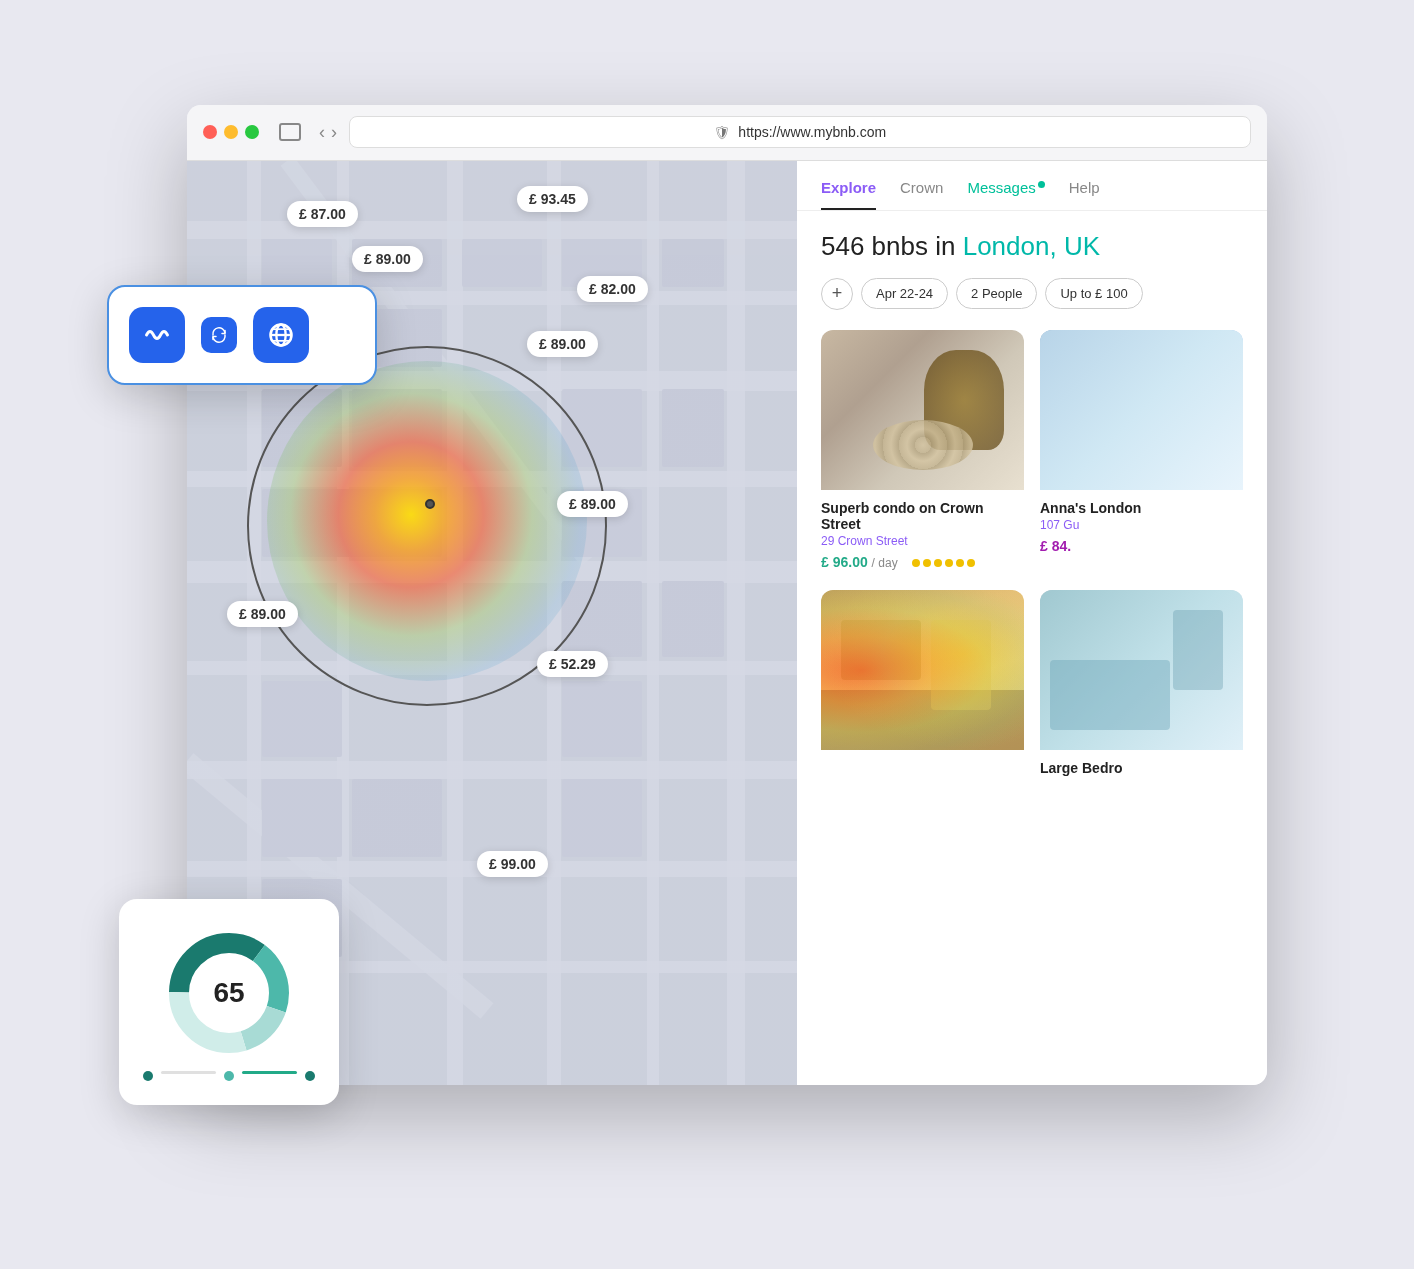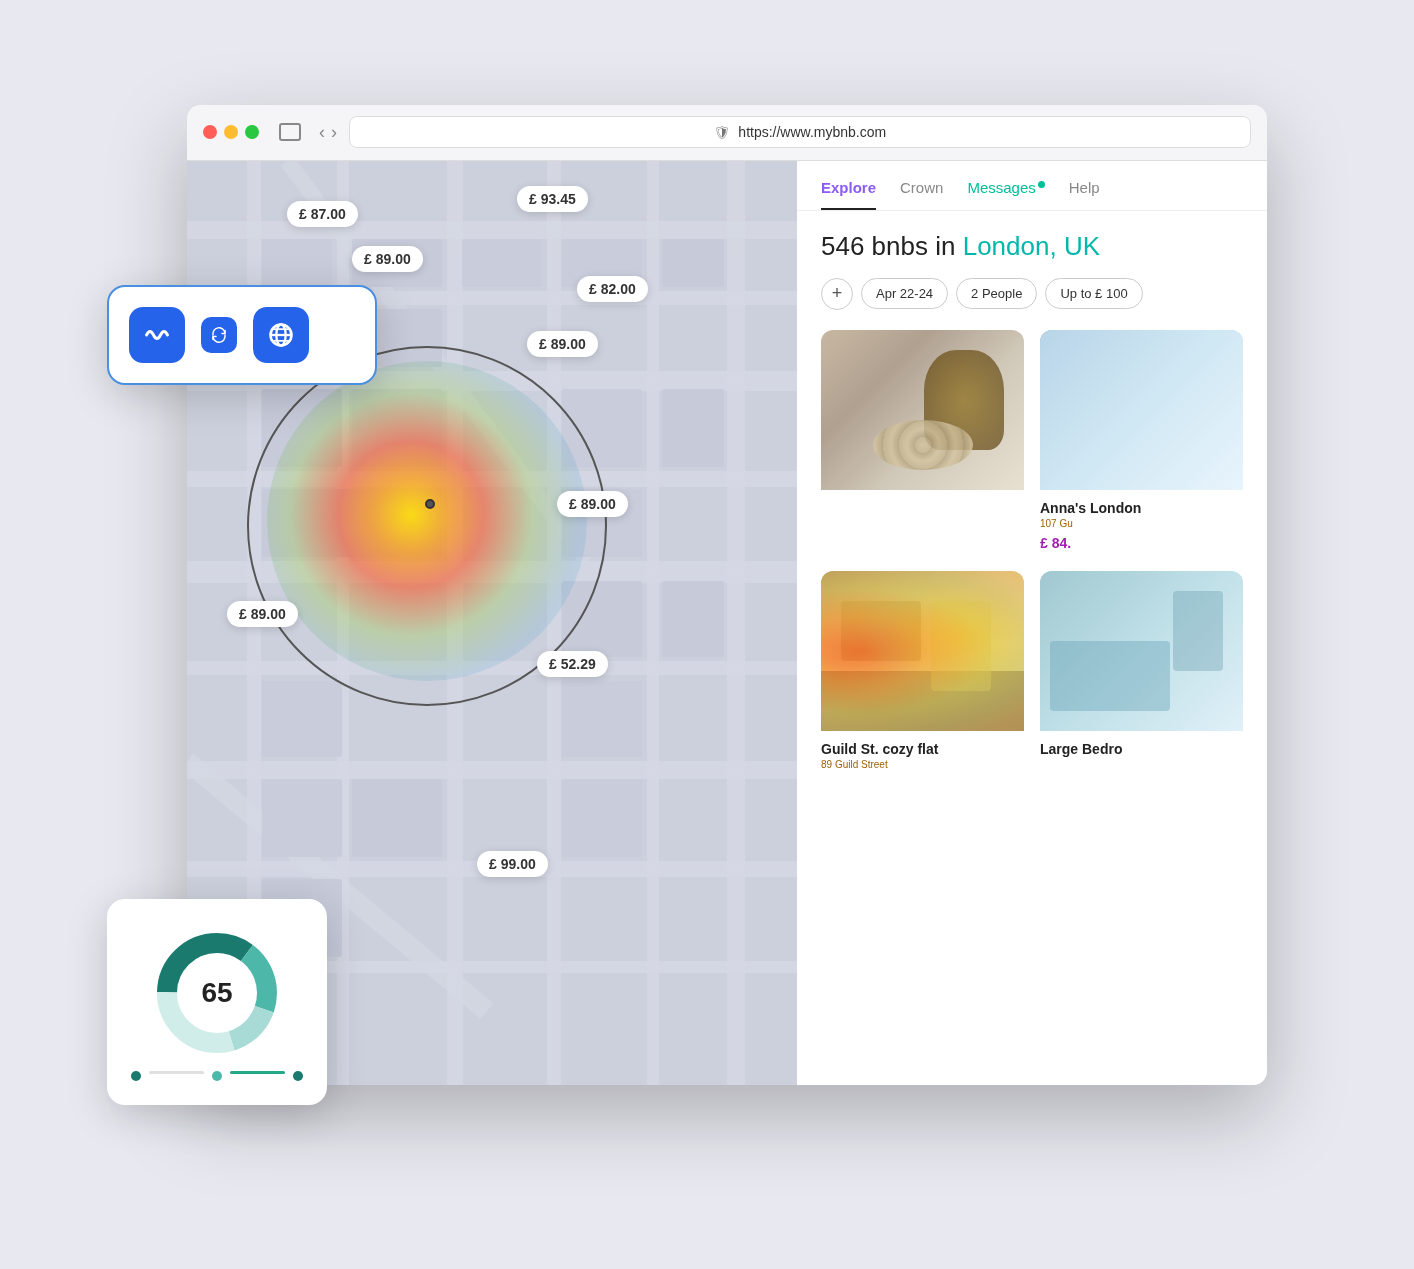--- a/index.html
+++ b/index.html
@@ -338,22 +338,22 @@
     }
 
     .listing-name {
       font-size: 14px;
       font-weight: 700;
       color: #222;
       margin-bottom: 2px;
     }
 
     .listing-address {
-      font-size: 10px;
-      color: #a16207;
+      font-size: 12px;
+      color: #8b5cf6;
       margin-bottom: 6px;
     }
 
     .listing-price {
       font-size: 14px;
       font-weight: 700;
       color: #a21caf;
     }
 
     .listing-price .per-day {
@@ -430,21 +430,21 @@
       height: 18px;
       fill: none;
       stroke: white;
       stroke-width: 2;
     }
 
     
     .floating-chart {
       position: absolute;
       bottom: 80px;
-      left: 0px;
+      left: 12px;
       width: 220px;
       background: white;
       border-radius: 18px;
       padding: 24px;
       box-shadow: 0 10px 40px rgba(0,0,0,0.18);
     }
 
     .donut-svg {
       width: 140px;
       height: 140px;
@@ -636,20 +636,36 @@
             <div class="filter-btn">Up to £ 100</div>
           </div>
 
           <div class="listings-grid">
 
             <div class="listing-card">
               <div class="listing-img-placeholder listing-img-1">
                 <div class="chair-decor"></div>
                 <div class="rug-decor"></div>
               </div>
+              <div class="listing-info">
+                <div class="listing-name">Superb condo on Crown Street</div>
+                <div class="listing-address">29  Crown Street</div>
+                <div class="listing-price highlight">
+                  <span>£ 96.00</span>
+                  <span class="per-day">/ day</span>
+                  <span class="rating-dots">
+                    <span class="rating-dot"></span>
+                    <span class="rating-dot"></span>
+                    <span class="rating-dot"></span>
+                    <span class="rating-dot"></span>
+                    <span class="rating-dot"></span>
+                    <span class="rating-dot"></span>
+                  </span>
+                </div>
+              </div>
             </div>
 
             <div class="listing-card">
               <div class="listing-img-placeholder listing-img-4">
                 <div style="position:absolute;inset:0;background:linear-gradient(135deg,#b8d4e8 0%,#d0e8f4 50%,#e8f4fc 100%);"></div>
               </div>
               <div class="listing-info">
                 <div class="listing-name">Anna's London</div>
                 <div class="listing-address">107  Gu</div>
                 <div class="listing-price">£ 84.</div>
@@ -659,24 +675,20 @@
             <div class="listing-card">
               <div class="listing-img-placeholder listing-img-3">
                 <div style="position:absolute;inset:0;background:linear-gradient(160deg,#c8804020 0%,#f0c06040 50%,#e8d08040 100%);"></div>
 
                 <div style="position:absolute;bottom:0;left:0;right:0;height:60px;background:rgba(120,80,40,0.4);border-radius:0;"></div>
                 <div style="position:absolute;top:30px;left:20px;width:80px;height:60px;background:rgba(200,160,80,0.6);border-radius:4px;"></div>
                 <div style="position:absolute;top:30px;left:110px;width:60px;height:90px;background:rgba(230,190,100,0.5);border-radius:4px;"></div>
                 <div class="second-row-heatmap"></div>
                 <div class="second-row-heatmap-2"></div>
               </div>
-              <div class="listing-info">
-                <div class="listing-name">Guild St. cozy flat</div>
-                <div class="listing-address">89  Guild Street</div>
-              </div>
             </div>
 
             <div class="listing-card">
               <div class="listing-img-placeholder listing-img-2">
                 <div style="position:absolute;inset:0;background:linear-gradient(135deg,#a0c8d0 0%,#c0e0e8 50%,#e0f0f8 100%);"></div>
                 <div style="position:absolute;bottom:20px;left:10px;width:120px;height:70px;background:rgba(100,160,180,0.4);border-radius:4px;"></div>
                 <div style="position:absolute;top:20px;right:20px;width:50px;height:80px;background:rgba(80,140,160,0.3);border-radius:4px;"></div>
               </div>
               <div class="listing-info">
                 <div class="listing-name">Large Bedro</div>

